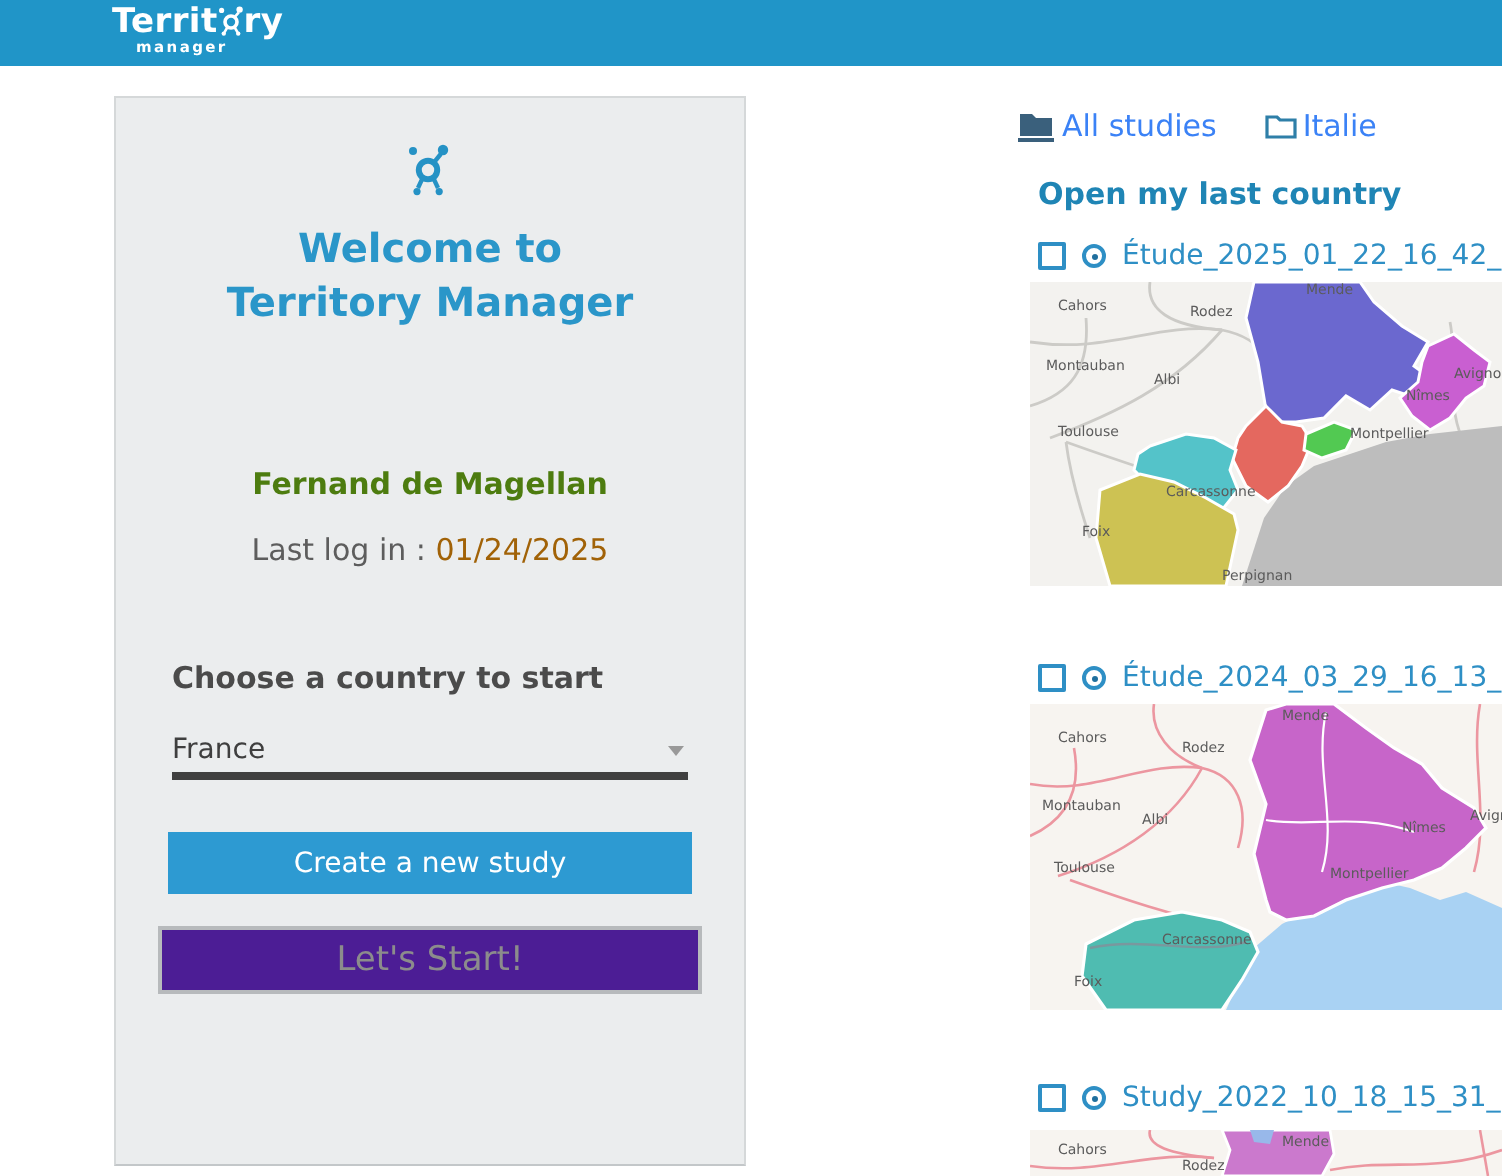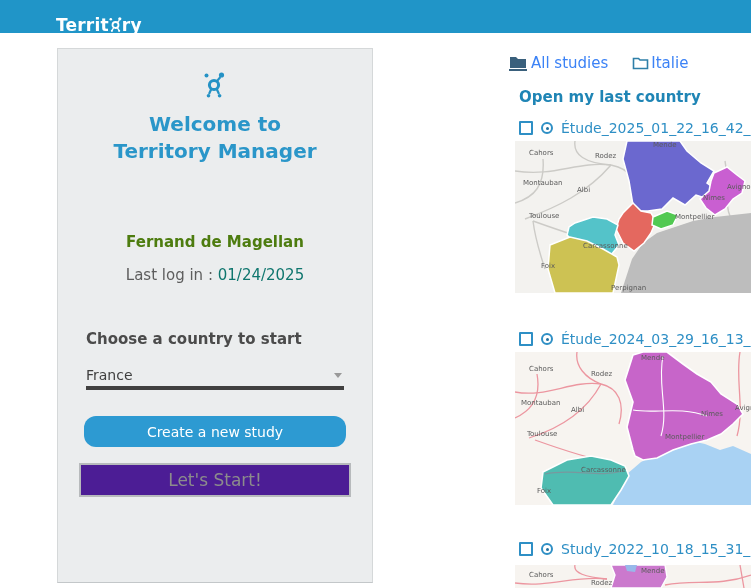--- a/index.html
+++ b/index.html
@@ -3,44 +3,44 @@
 <meta charset="utf-8">
 <style>
   html,body{margin:0;padding:0;}
   body{
     width:751px;height:588px;overflow:hidden;background:#ffffff;
     font-family:"DejaVu Sans","Liberation Sans",sans-serif;
     position:relative;
   }
   
   .header{position:absolute;left:0;top:0;width:751px;height:33px;background:#2095c8;}
-  .logo{position:absolute;left:56px;top:17px;color:#fff;cursor:pointer;}
+  .logo{position:absolute;left:56px;top:3px;color:#fff;cursor:pointer;}
   .logo-line1{display:flex;align-items:center;font-size:17px;font-weight:700;letter-spacing:.2px;line-height:17px;}
   .logo-line1 svg{margin:0 0px 2px 0;}
   .logo-sub{font-size:7.5px;font-weight:700;letter-spacing:1.2px;margin:-1px 0 0 12px;}
   
   .card{
     position:absolute;left:57px;top:48px;width:316px;height:535px;box-sizing:border-box;
     background:#ebedee;border:1px solid #d5d8d9;border-bottom-color:#c3c7c9;
   }
   .molecule{display:block;margin:22px auto 0;}
   .welcome-title{margin-top:10px;text-align:center;font-size:20px;font-weight:700;color:#2a96c9;line-height:27px;}
   .user-name{margin-top:68px;text-align:center;font-size:15px;font-weight:700;color:#4d7c0f;line-height:18px;}
   .last-login{margin-top:15px;text-align:center;font-size:15px;color:#5d5d5d;line-height:18px;}
-  .last-login .date{color:#0f766e;}
+  .last-login .date{color:#a16207;}
   .country-label{margin:46px 28px 0;font-size:15px;font-weight:700;color:#4b4b4b;line-height:18px;}
   .select{
     margin:16px 28px 0;height:22px;border-bottom:4px solid #404040;
     display:flex;align-items:center;justify-content:space-between;
     font-size:14px;color:#3f3f3f;cursor:pointer;
   }
   .caret{width:0;height:0;border-left:4px solid transparent;border-right:4px solid transparent;border-top:5px solid #999;margin-right:2px;}
   .btn-create{
     display:block;margin:26px auto 0;width:262px;height:31px;
-    background:#2d9ad2;border:none;border-radius:12px;color:#fff;font-size:14px;
+    background:#2d9ad2;border:none;border-radius:0;color:#fff;font-size:14px;
     font-family:inherit;cursor:pointer;
   }
   .btn-start{
     display:block;margin:16px auto 0;width:272px;height:34px;box-sizing:border-box;
     background:#4c1d95;border:2px solid #b7babc;color:#8c8c8c;font-size:17px;
     font-family:inherit;cursor:pointer;
   }
   
   .right-panel{position:absolute;left:508px;top:0;width:243px;height:588px;}
   .tabs{position:absolute;left:1px;top:54px;display:flex;align-items:center;gap:24px;}

